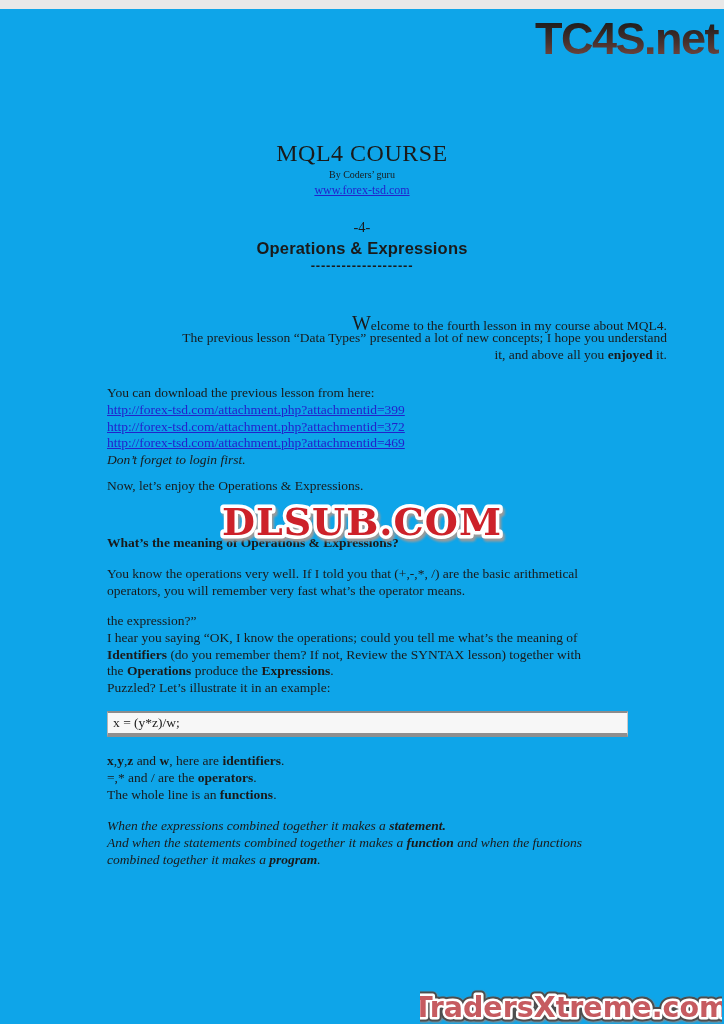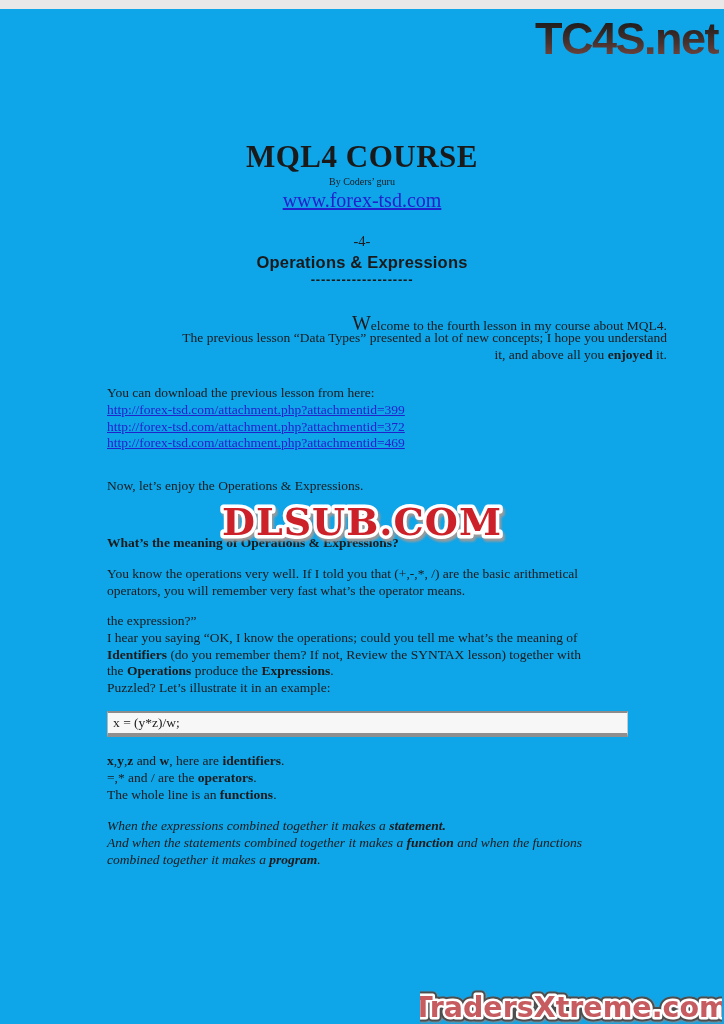--- a/index.html
+++ b/index.html
@@ -9,23 +9,23 @@
     margin:9px auto;
     background:#0ea5e9;
     font-family:"Liberation Serif",serif;
     color:#1a1a1a;
     overflow:hidden;
   }
   
   .logo-tc4s{position:absolute;top:0;right:2px;}
   
   .title-block{position:absolute;left:0;top:132px;width:100%;text-align:center;}
-  .doc-title{font-size:31px;font-weight:bold;line-height:1.0;letter-spacing:0.5px;}
+  .doc-title{font-size:24px;font-weight:normal;line-height:1.0;letter-spacing:0.5px;}
   .byline{font-size:10px;margin-top:4px;}
-  .site-link{display:inline-block;font-size:20px;color:#2222cc;text-decoration:underline;margin-top:2px;cursor:pointer;}
+  .site-link{display:inline-block;font-size:12px;color:#2222cc;text-decoration:underline;margin-top:2px;cursor:pointer;}
   .lesson-number{font-size:14.5px;margin-top:21px;}
   .lesson-title{font-family:"Liberation Sans",sans-serif;font-weight:bold;font-size:16.5px;margin-top:3px;letter-spacing:0.2px;}
   .divider{font-family:"Liberation Sans",sans-serif;font-weight:bold;font-size:13px;letter-spacing:0.8px;line-height:1.0;margin-top:1px;}
   
   .para{position:absolute;left:107px;width:560px;font-size:13.5px;line-height:16.8px;}
   .line{white-space:nowrap;height:16.8px;}
   .b{font-weight:bold;}
   .i{font-style:italic;}
   .bi{font-weight:bold;font-style:italic;}
   .bigcap{font-size:20px;line-height:1;}
@@ -75,20 +75,21 @@
       <div class="para" style="top: 304px; text-align: right;">
         <div class="line"><span class="bigcap">W</span><span>elcome to the fourth lesson in my course about MQL4.</span></div>
         <div class="line"><span>The previous lesson “Data Types” presented a lot of new concepts; I hope you understand</span></div>
         <div class="line"><span>it, and above all you </span><span class="b">enjoyed</span><span> it.</span></div>
       </div>
       <div class="para" style="top: 376px;">
         <div class="line"><span>You can download the previous lesson from here:</span></div>
         <div class="line"><a class="run-link" href="#">http://forex-tsd.com/attachment.php?attachmentid=399</a></div>
         <div class="line"><a class="run-link" href="#">http://forex-tsd.com/attachment.php?attachmentid=372</a></div>
         <div class="line"><a class="run-link" href="#">http://forex-tsd.com/attachment.php?attachmentid=469</a></div>
+        <div class="line"><span class="i">Don’t forget to login first.</span></div>
       </div>
       <div class="para" style="top: 469px;">
         <div class="line"><span>Now, let’s enjoy the Operations &amp; Expressions.</span></div>
       </div>
       <div class="para" style="top: 526px;">
         <div class="line"><span class="b">What’s the meaning of Operations &amp; Expressions?</span></div>
       </div>
       <div class="para" style="top: 557px;">
         <div class="line"><span>You know the operations very well. If I told you that (+,-,*, /) are the basic arithmetical</span></div>
         <div class="line"><span>operators, you will remember very fast what’s the operator means.</span></div>

